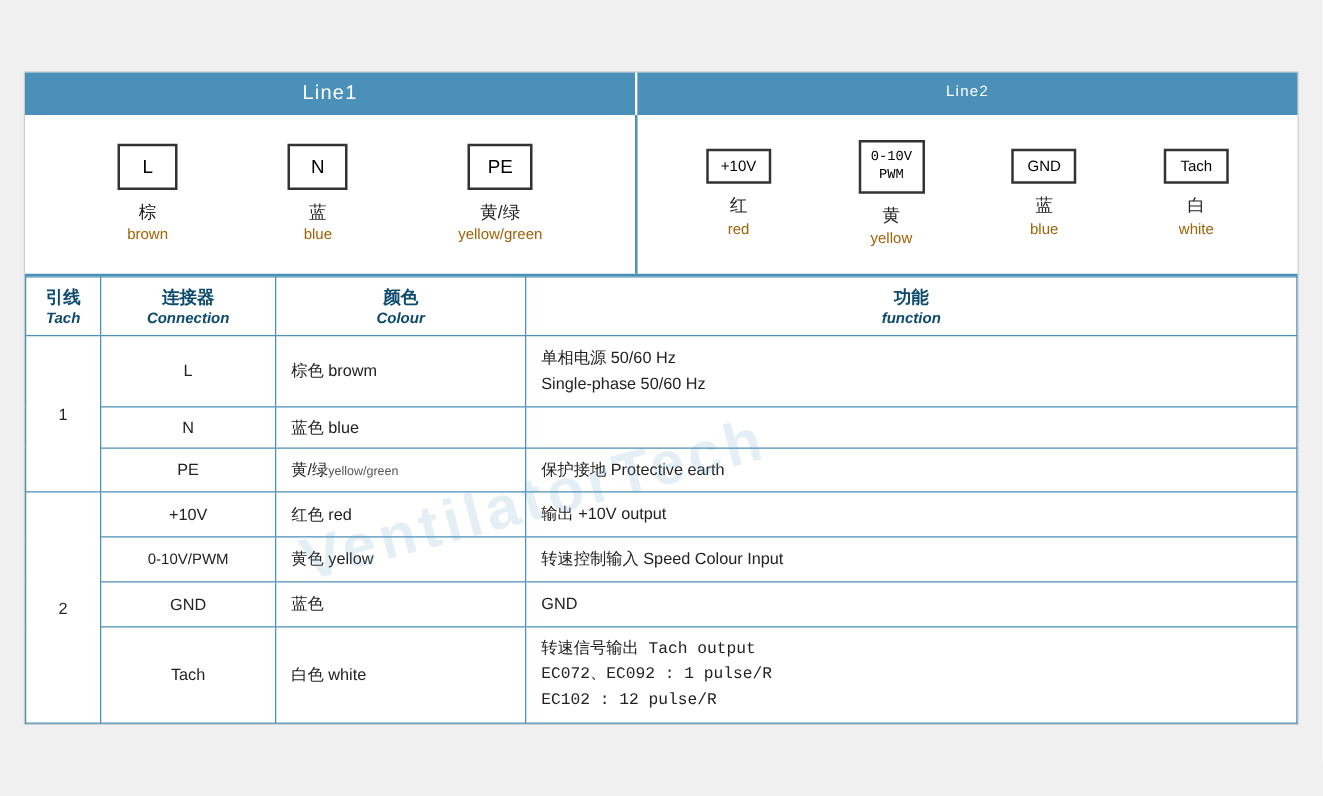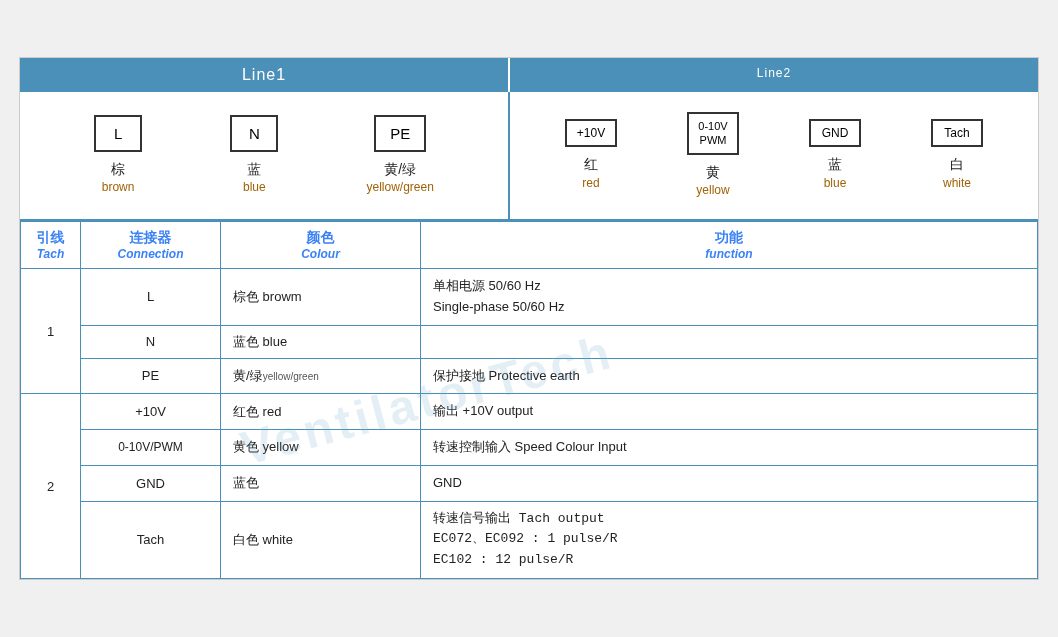--- a/index.html
+++ b/index.html
@@ -105,21 +105,21 @@
     }
     .data-table th,
     .data-table td {
       border: 1px solid #4a90b8;
       padding: 7px 12px;
       font-size: 13px;
       vertical-align: middle;
     }
     .data-table thead th {
       background: #fff;
-      color: #3b82f6;
+      color: #0c4a6e;
       font-weight: bold;
     }
     .data-table thead th .zh {
       display: block;
       font-size: 14px;
     }
     .data-table thead th .en {
       display: block;
       font-size: 12px;
       font-style: italic;
@@ -206,21 +206,21 @@
 
       <div class="connector-item">
         <div class="connector-box small">+10V</div>
         <div class="connector-label">
           <span class="zh">红</span>
           <span class="en">red</span>
         </div>
       </div>
 
       <div class="connector-item">
-        <div class="connector-box small" style="font-size:11px; line-height:1.3;">0-10V<br>PWM</div>
+        <div class="connector-box small" style="font-size:11px; line-height:1.3;font-family:Liberation Mono, monospace;">0-10V<br>PWM</div>
         <div class="connector-label">
           <span class="zh">黄</span>
           <span class="en">yellow</span>
         </div>
       </div>
 
       <div class="connector-item">
         <div class="connector-box small">GND</div>
         <div class="connector-label">
           <span class="zh">蓝</span>

